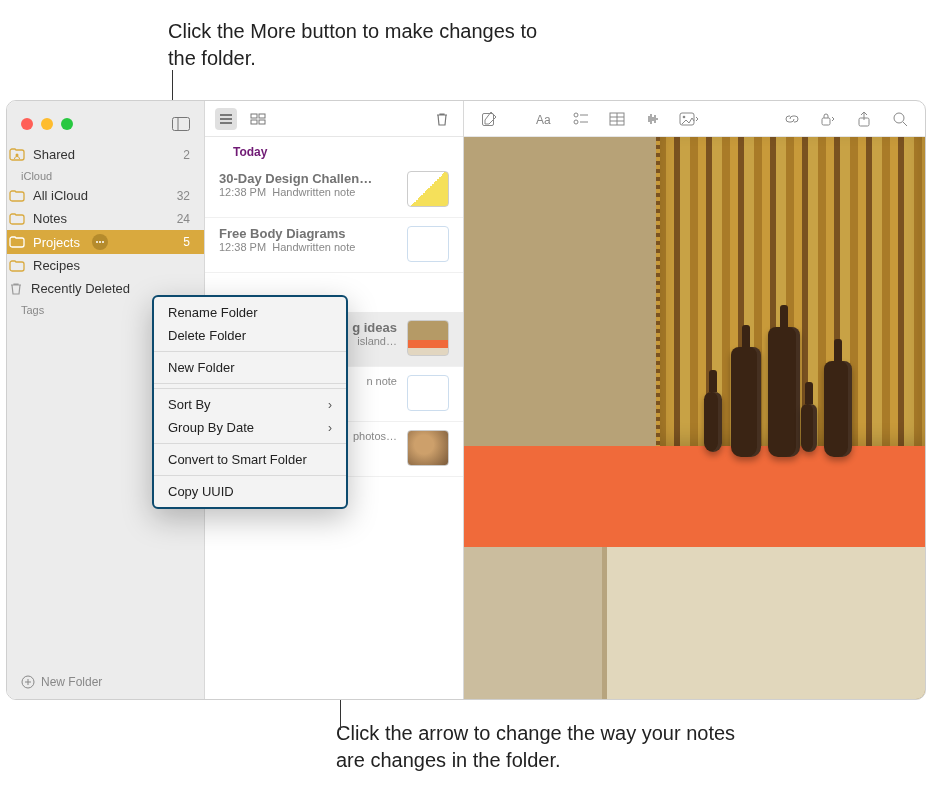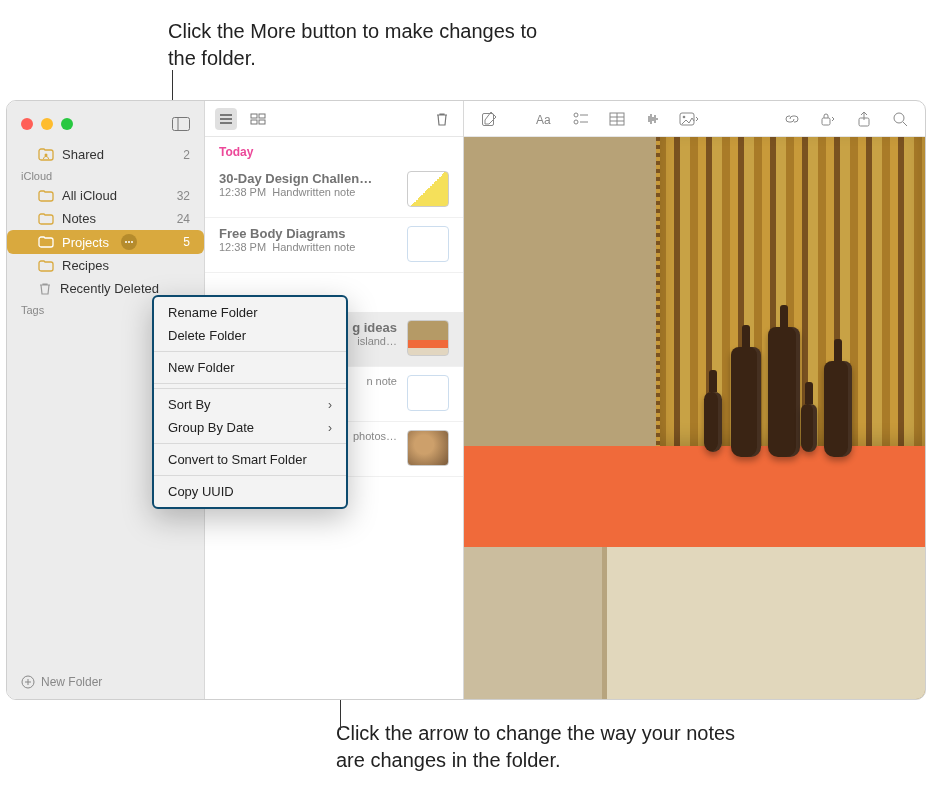--- a/index.html
+++ b/index.html
@@ -62,26 +62,26 @@
     display: flex; gap: 8px; padding: 12px 12px 8px 14px; align-items: center;
   }
   .dot { width: 12px; height: 12px; border-radius: 50%; }
   .red { background: #ff5f57; } .yellow { background: #febc2e; } .green { background: #28c840; }
   .sidebar-toggle { margin-left: auto; color: #8a8a8a; }
   .sb-section-title {
     font-size: 11px; color: #888; padding: 4px 14px 2px;
   }
   .sb-item {
     display: flex; align-items: center; gap: 8px;
-    padding: 4px 14px 4px 31px; font-size: 13px; color: #333;
+    padding: 4px 14px 4px 2px; font-size: 13px; color: #333;
     position: relative;
   }
   .sb-item .count { margin-left: auto; color: #888; font-size: 12px; }
   .sb-item.selected {
-    background: #d9a93e; color: #fff; border-radius: 6px;
+    background: #d9a93e; color: #fff; border-radius: 0;
   }
   .sb-item.selected .count { color: #fff; }
   .folder-icon { color: #d9a93e; }
   .sb-item.selected .folder-icon { color: #fff; }
   .trash-icon { color: #9a9a9a; }
   .shared-icon { color: #d9a93e; }
   .more-btn {
     width: 16px; height: 16px; border-radius: 8px; background: #b58b2c;
     display:inline-flex; align-items:center; justify-content:center;
     color:#fff; font-size:10px; margin-left:4px;
@@ -97,21 +97,21 @@
     width: 259px; border-right: 1px solid #d8d8d8;
     display:flex; flex-direction:column; background:#fff;
   }
   .list-toolbar {
     height: 36px; display:flex; align-items:center; gap:10px;
     padding: 0 10px; border-bottom: 1px solid #e6e6e6;
   }
   .icon-btn { color:#777; display:inline-flex; align-items:center; justify-content:center; width:22px; height:22px; }
   .icon-btn.active { background:#e0e0e0; border-radius:4px; color:#555; }
   .spacer { flex:1; }
-  .list-header { font-size: 12px; font-weight:600; color:#ec4899; padding:8px 14px 4px; }
+  .list-header { font-size: 12px; font-weight:600; color:#701a75; padding:8px 28px 4px; }
   .note-row {
     display:flex; gap:10px; padding: 8px 14px 10px; align-items:flex-start;
     border-bottom: 1px solid #f0f0f0;
   }
   .note-row.selected { background:#ececec;margin-top:39px; }
   .note-info { flex:1; min-width:0; }
   .note-title { font-weight:600; font-size:13px; color:#737373; white-space:nowrap; overflow:hidden; text-overflow:ellipsis; }
   .note-sub { font-size:11px; color:#888; white-space:nowrap; overflow:hidden; text-overflow:ellipsis; }
   .note-thumb {
     width: 42px; height: 36px; border-radius:4px; background:#ddd;

